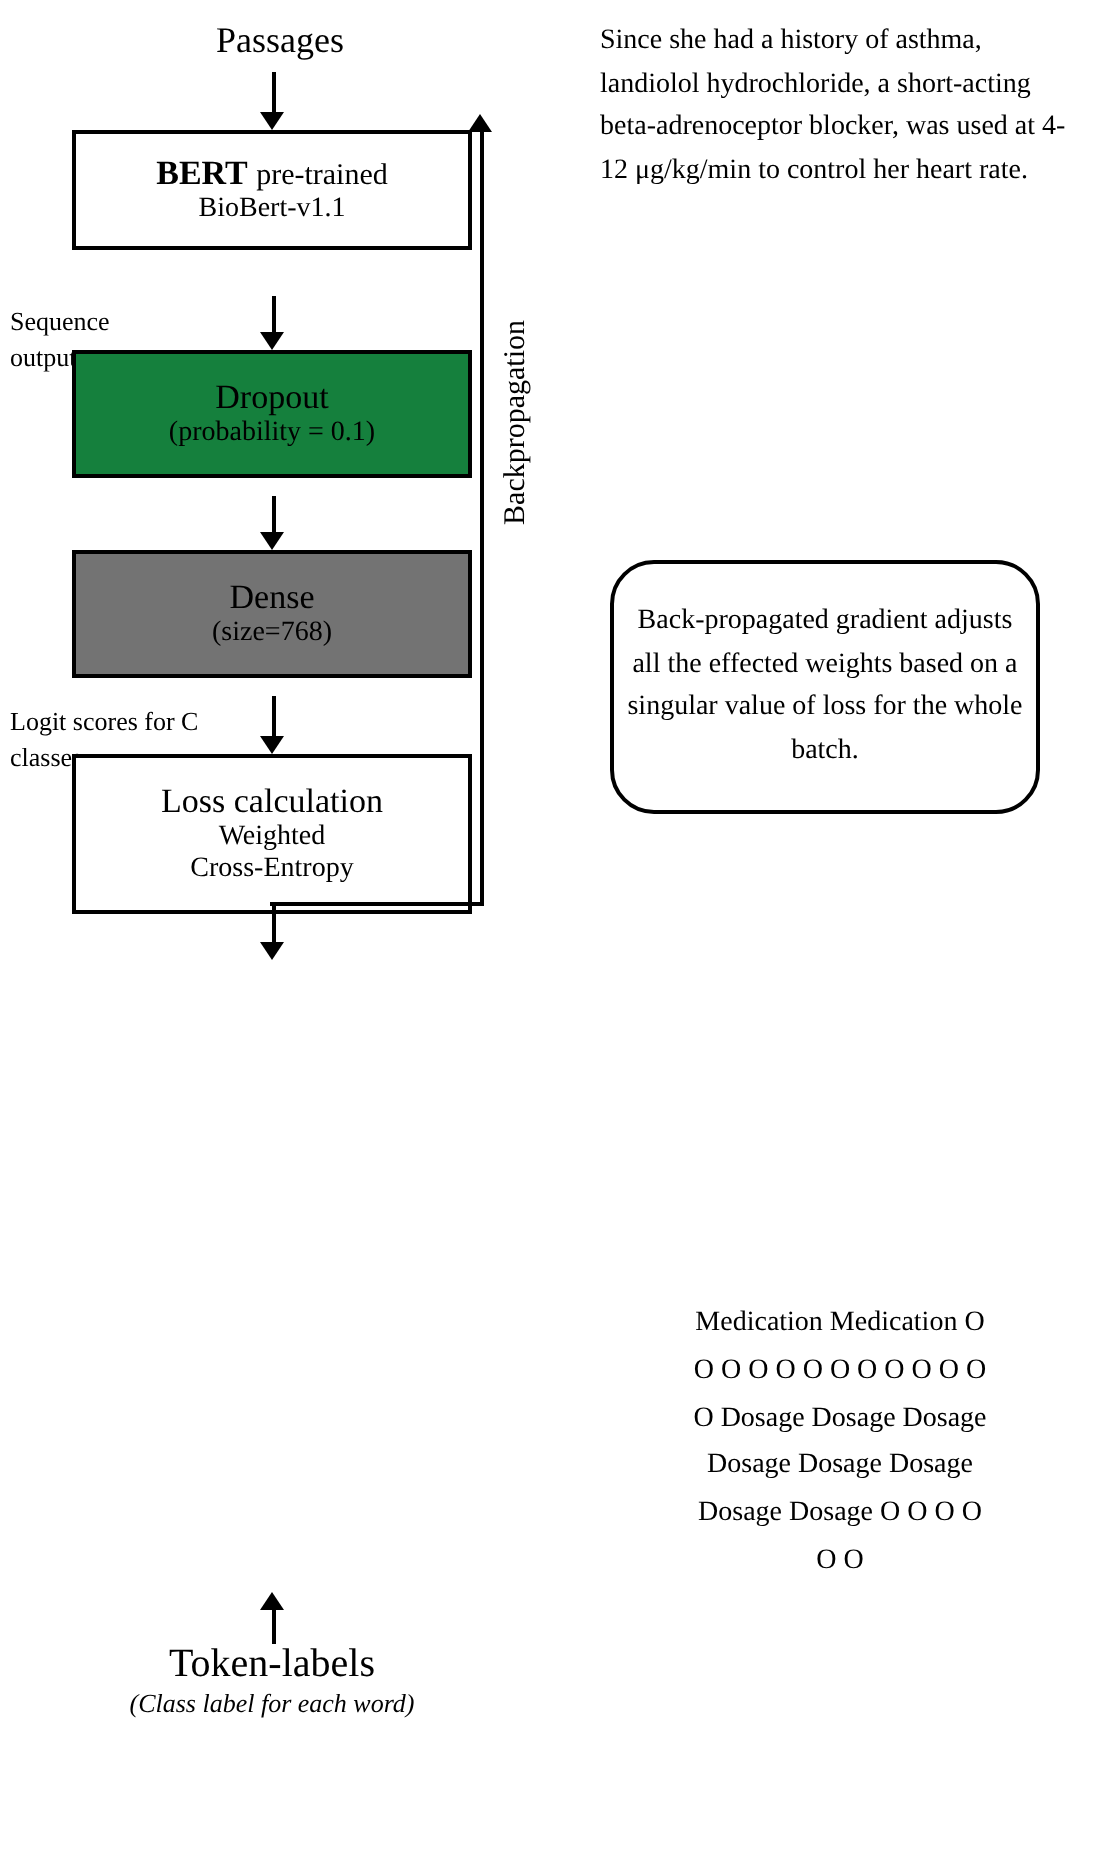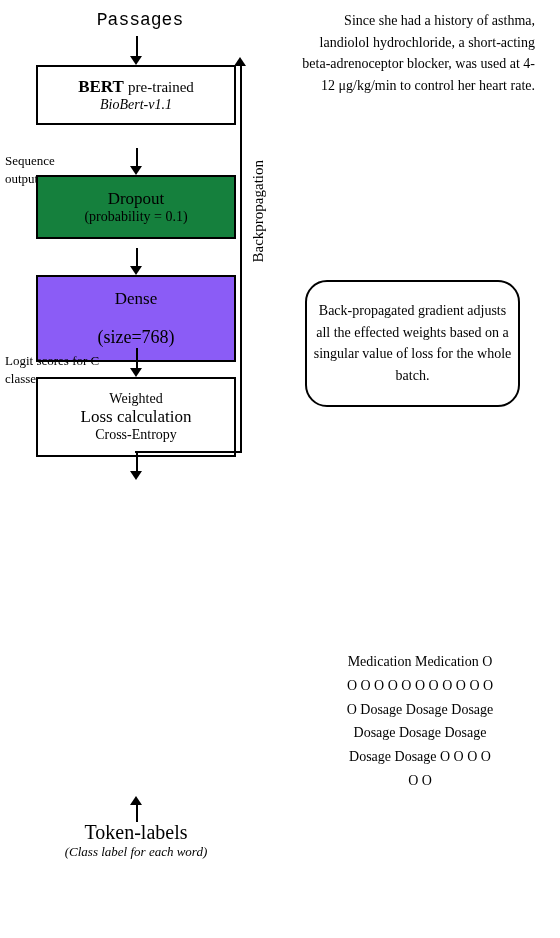--- a/index.html
+++ b/index.html
@@ -16,63 +16,63 @@
       width: 560px;
       height: 938px;
       position: relative;
     }
   </style>
 </head>
 <body>
 
 <div class="page">
 
-  <div style="position:absolute; top:10px; left:90px; font-size:18px; text-align:center; width:100px;font-family:Liberation Mono, monospace;">
+  <div style="position:absolute; top:10px; left:90px; font-size:18px; text-align:center; width:100px;">
     <span>Passages</span>
   </div>
 
   <div style="position:absolute; top:36px; left:136px; width:2px; height:20px; background:#000;"></div>
   <div style="position:absolute; top:56px; left:130px; width:0; height:0; border-left:6px solid transparent; border-right:6px solid transparent; border-top:9px solid #000;"></div>
 
   <div style="position:absolute; top:65px; left:36px; width:200px; border:2px solid #000; padding:10px 19px; text-align:center; background:#fff;">
     <div style="font-size:17px;">
       <span style="font-weight:bold;">BERT</span>
       <span style="font-size:15px;">pre-trained</span>
     </div>
-    <div style="font-size:14px;font-style:italic;">BioBert-v1.1</div>
+    <div style="font-size:14px;">BioBert-v1.1</div>
   </div>
 
   <div style="position:absolute; top:152px; left:5px; font-size:13px; line-height:1.4;">
     <span>Sequence</span><br><span>output</span>
   </div>
 
   <div style="position:absolute; top:148px; left:136px; width:2px; height:18px; background:#000;"></div>
   <div style="position:absolute; top:166px; left:130px; width:0; height:0; border-left:6px solid transparent; border-right:6px solid transparent; border-top:9px solid #000;"></div>
 
   <div style="position:absolute; top:175px; left:36px; width:200px; border:2px solid #000; padding:12px 14px; text-align:center; background:#15803d;">
     <div style="font-size:17px;">Dropout</div>
     <div style="font-size:14px;">(probability = 0.1)</div>
   </div>
 
   <div style="position:absolute; top:248px; left:136px; width:2px; height:18px; background:#000;"></div>
   <div style="position:absolute; top:266px; left:130px; width:0; height:0; border-left:6px solid transparent; border-right:6px solid transparent; border-top:9px solid #000;"></div>
 
-  <div style="position:absolute; top:275px; left:36px; width:200px; border:2px solid #000; padding:12px 14px; text-align:center; background:#8b5cf6;">
+  <div style="position:absolute; top:275px; left:36px; width:200px; border:2px solid #000; padding:12px 14px; text-align:center; background:#737373;">
     <div style="font-size:17px;">Dense</div>
-    <div style="font-size:18px;margin-top:18px;">(size=768)</div>
+    <div style="font-size:14px;">(size=768)</div>
   </div>
 
   <div style="position:absolute; top:352px; left:5px; font-size:13px; line-height:1.4; width:130px;">Logit scores for C classes</div>
 
   <div style="position:absolute; top:348px; left:136px; width:2px; height:20px; background:#000;"></div>
   <div style="position:absolute; top:368px; left:130px; width:0; height:0; border-left:6px solid transparent; border-right:6px solid transparent; border-top:9px solid #000;"></div>
 
   <div style="position:absolute; top:377px; left:36px; width:200px; border:2px solid #000; padding:12px 14px; text-align:center; background:#fff;">
+    <div style="font-size:17px;">Loss calculation</div>
     <div style="font-size:14px;">Weighted</div>
-    <div style="font-size:17px;">Loss calculation</div>
     <div style="font-size:14px;">Cross-Entropy</div>
   </div>
 
   <div style="position:absolute; top:452px; left:136px; width:2px; height:20px; background:#000;"></div>
 
   <div style="position:absolute; top:471px; left:130px; width:0; height:0; border-left:6px solid transparent; border-right:6px solid transparent; border-top:9px solid #000;"></div>
 
   <div style="position:absolute; top:65px; left:240px; width:2px; height:388px; background:#000;"></div>
 
   <div style="position:absolute; top:57px; left:234px; width:0; height:0; border-left:6px solid transparent; border-right:6px solid transparent; border-bottom:9px solid #000;"></div>
@@ -84,21 +84,21 @@
   </div>
 
   <div style="position:absolute; bottom:78px; left:36px; width:200px; text-align:center;">
     <div style="font-size:20px;">Token-labels</div>
     <div style="font-size:13px; font-style:italic;">(Class label for each word)</div>
   </div>
 
   <div style="position:absolute; bottom:116px; left:136px; width:2px; height:20px; background:#000;"></div>
   <div style="position:absolute; bottom:133px; left:130px; width:0; height:0; border-left:6px solid transparent; border-right:6px solid transparent; border-bottom:9px solid #000;"></div>
 
-  <div style="position:absolute; top:10px; left:300px; width:235px; font-size:14px; text-align:right; line-height:1.55;">
+  <div style="position:absolute; top:10px; left:300px; width:235px; font-size:14px; text-align:left; line-height:1.55;">
     <span>Since she had a history of asthma, landiolol hydrochloride, a short-acting beta-adrenoceptor blocker, was used at 4-12 μg/kg/min to control her heart rate.</span>
   </div>
 
   <div style="position:absolute; top:280px; left:305px; width:215px; border:2.5px solid #000; border-radius:22px; padding:18px 5px; font-size:14px; text-align:center; line-height:1.55;">
     <span>Back-propagated gradient adjusts all the effected weights based on a singular value of loss for the whole batch.</span>
   </div>
 
   <div style="position:absolute; top:650px; left:300px; width:240px; text-align:center; font-size:14px; line-height:1.7;">
     <div>Medication Medication O</div>
     <div>O O O O O O O O O O O</div>

